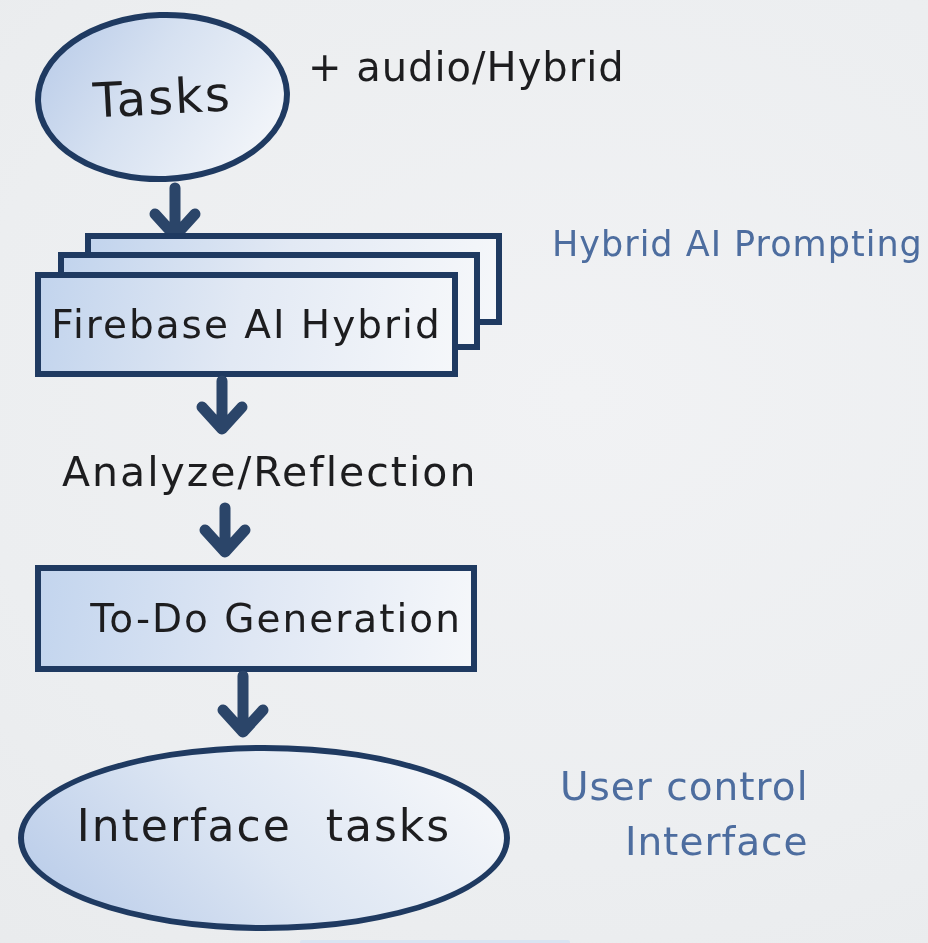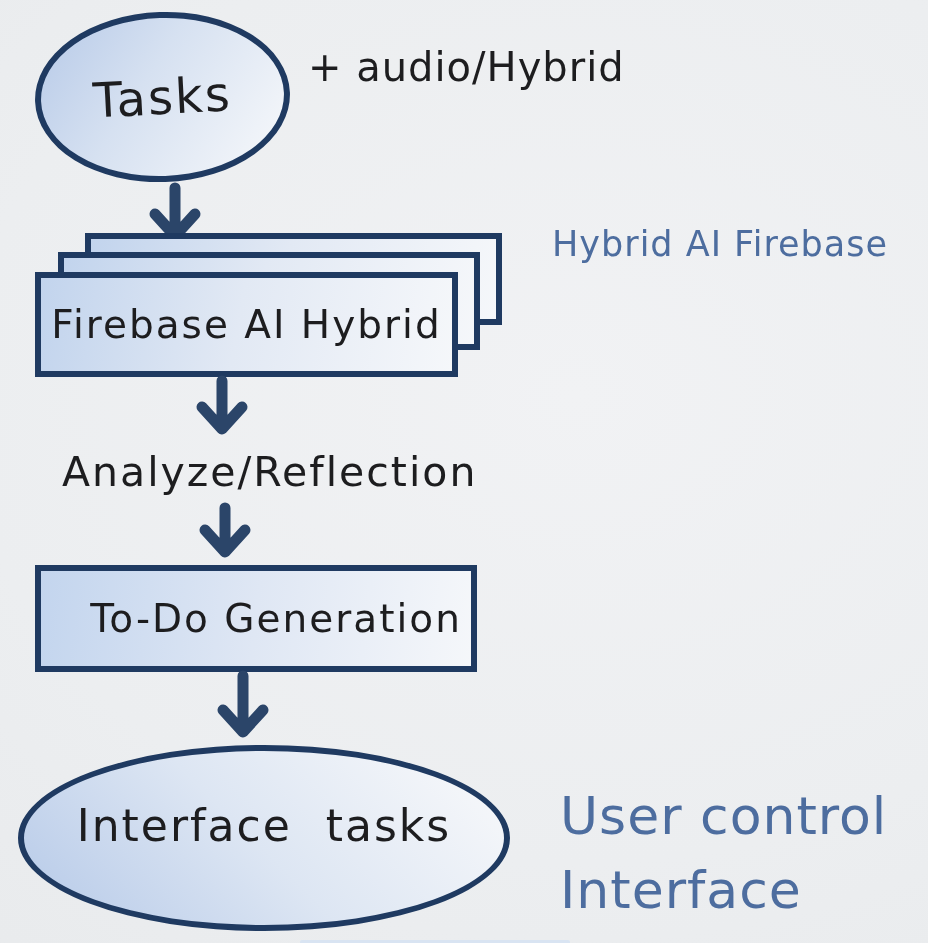--- a/index.html
+++ b/index.html
@@ -91,24 +91,25 @@
     left: 308px; top: 44px;
     font-size: 40px;
     color: var(--ink-black);
   }
   .annotation-hybrid {
     left: 552px; top: 224px;
     font-size: 35px;
     color: var(--ink-blue);
   }
   .annotation-user {
-    left: 560px; top: 780px;
-    font-size: 52px;
+    left: 560px; top: 759px;
+    font-size: 39px;
     line-height: 1.42;
     color: var(--ink-blue);
+    text-align: right;
   }
 
   
   .arrow { position: absolute; overflow: visible; }
   .arrow path {
     stroke: var(--arrow-navy);
     stroke-width: 11;
     stroke-linecap: round;
     stroke-linejoin: round;
     fill: none;
@@ -140,21 +141,21 @@
   <svg class="arrow arrow-1" width="60" height="60" viewBox="0 0 60 60">
     <path d="M 30 4 L 30 48 M 10 30 L 30 52 L 50 30"></path>
   </svg>
 
   <div class="node-rect stack-back"></div>
   <div class="node-rect stack-middle"></div>
   <div class="node-rect stack-front">
     <span class="node-label label-firebase">Firebase AI Hybrid</span>
   </div>
 
-  <div class="annotation annotation-hybrid">Hybrid AI Firebase</div>
+  <div class="annotation annotation-hybrid">Hybrid AI Prompting</div>
 
   <svg class="arrow arrow-2" width="60" height="60" viewBox="0 0 60 60">
     <path d="M 30 4 L 30 48 M 10 30 L 30 52 L 50 30"></path>
   </svg>
 
   <div class="free-label label-analyze">Analyze/Reflection</div>
 
   <svg class="arrow arrow-3" width="60" height="56" viewBox="0 0 60 56">
     <path d="M 30 4 L 30 44 M 10 26 L 30 48 L 50 26"></path>
   </svg>

